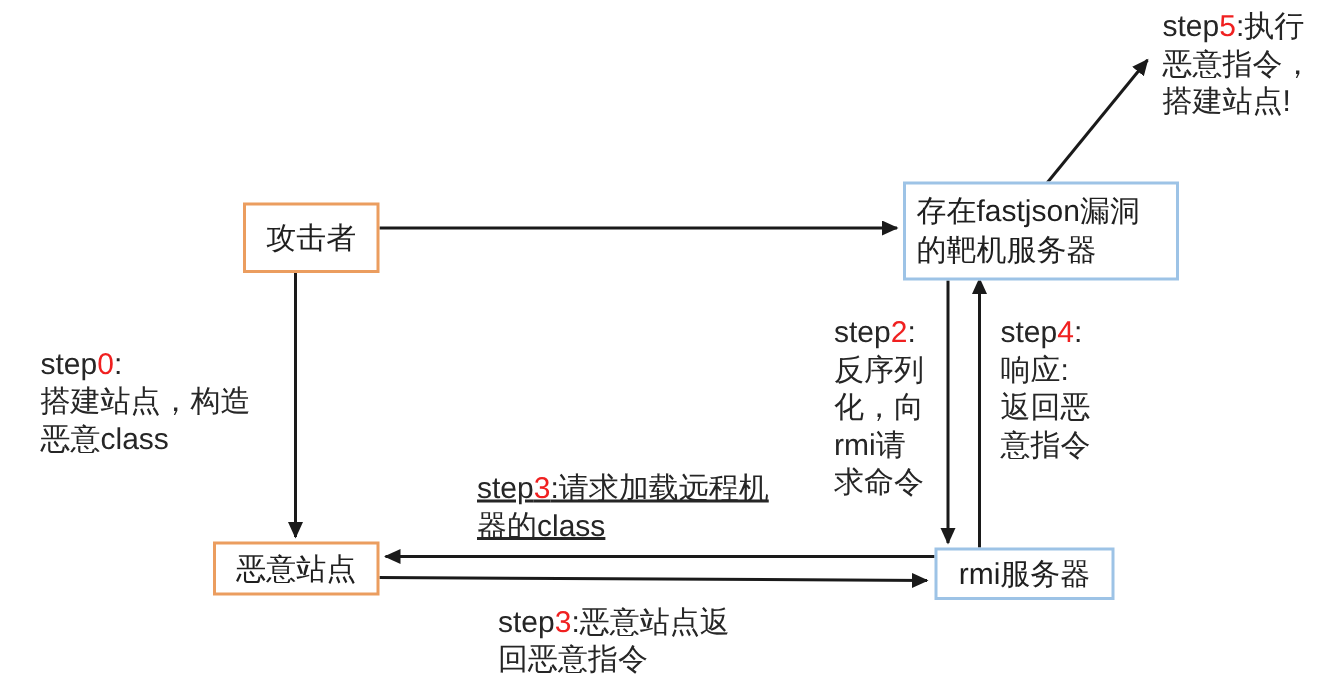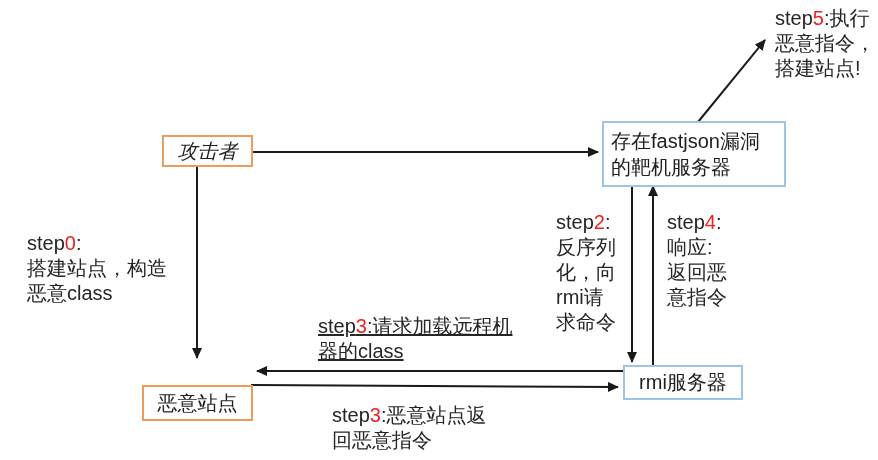--- a/index.html
+++ b/index.html
@@ -50,30 +50,30 @@
     </defs>
     <line x1="250" y1="152" x2="598" y2="152" stroke="#1a1a1a" stroke-width="2" marker-end="url(#ah)"></line>
     <line x1="197" y1="166" x2="197" y2="358" stroke="#1a1a1a" stroke-width="2" marker-end="url(#ah)"></line>
     <line x1="632" y1="181" x2="632" y2="362" stroke="#1a1a1a" stroke-width="2" marker-end="url(#ah)"></line>
     <line x1="653" y1="367" x2="653" y2="186" stroke="#1a1a1a" stroke-width="2" marker-end="url(#ah)"></line>
     <line x1="625" y1="371" x2="257" y2="371" stroke="#1a1a1a" stroke-width="2" marker-end="url(#ah)"></line>
     <line x1="251" y1="385" x2="618" y2="387" stroke="#1a1a1a" stroke-width="2" marker-end="url(#ah)"></line>
     <line x1="698" y1="122" x2="765" y2="40" stroke="#1a1a1a" stroke-width="2" marker-end="url(#ah)"></line>
   </svg>
 
-  <div class="node orange" style="left:162px;top:135px;width:91px;height:32px;font-style:italic;">
+  <div class="node orange" style="left:162px;top:135px;width:91px;height:47px;">
     <span>攻击者</span>
   </div>
 
   <div class="node blue" style="left:602px;top:121px;width:184px;height:66px;">
     <span class="multi">存在fastjson漏洞
 的靶机服务器</span>
   </div>
 
-  <div class="node orange" style="left:142px;top:361px;width:111px;height:36px;margin-top:24px;">
+  <div class="node orange" style="left:142px;top:361px;width:111px;height:36px;">
     <span>恶意站点</span>
   </div>
 
   <div class="node blue" style="left:623px;top:365px;width:120px;height:35px;">
     <span>rmi服务器</span>
   </div>
 
 
   <div class="lbl" style="left:775px;top:6px;"><span>step</span><span class="num">5</span><span>:执行
 恶意指令，

